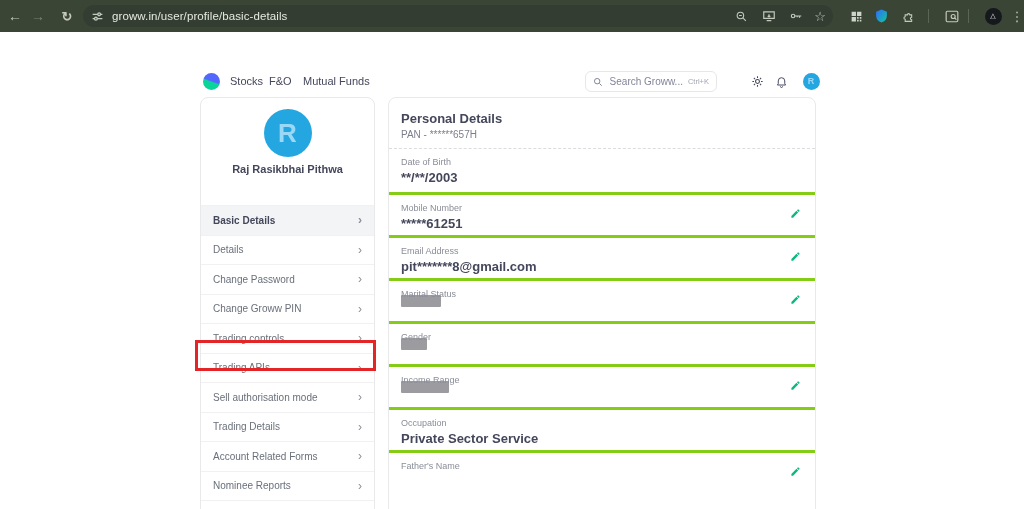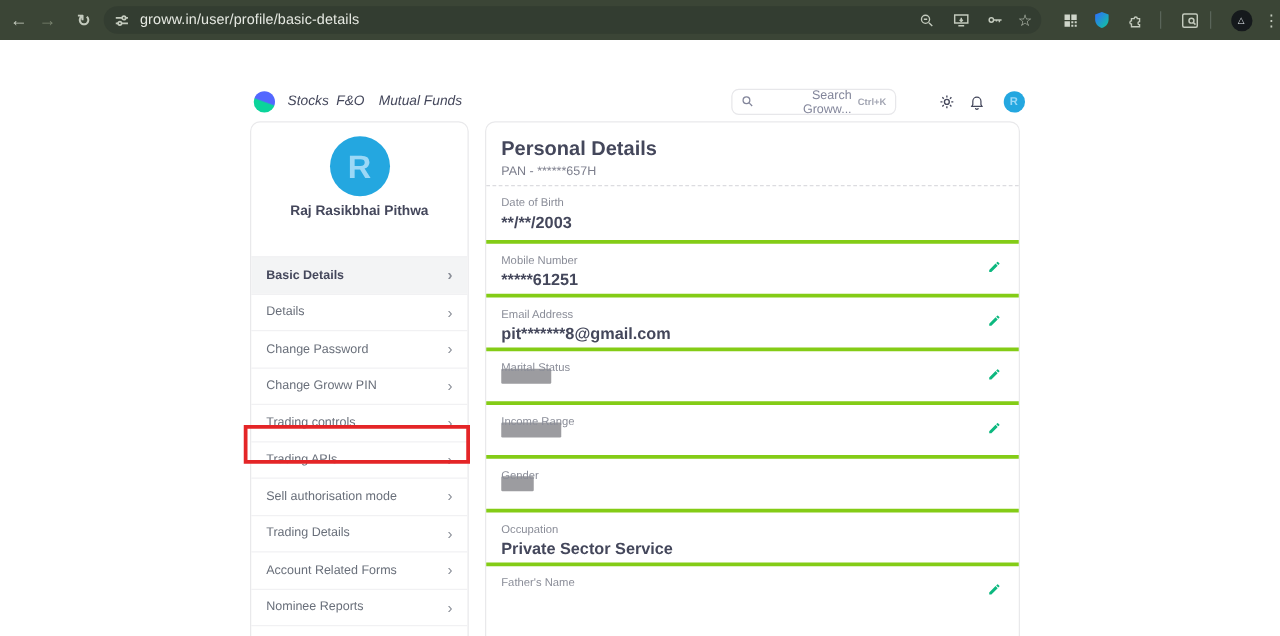--- a/index.html
+++ b/index.html
@@ -15,46 +15,46 @@
   .url-pill { position:absolute; left:83px; top:5px; width:750px; height:22px; border-radius:11px; background:#333d31; }
   .url-text { position:absolute; left:112px; top:0; height:32px; display:flex; align-items:center;
               color:#e6e9e2; font-size:11.5px; letter-spacing:0.1px; }
   .vsep { position:absolute; top:9px; width:1px; height:14px; background:#5a655a; }
 
   
   .app-header { position:absolute; left:0; top:32px; width:1024px; height:34px; background:#fff; }
   .logo { position:absolute; left:203px; top:41px; width:17px; height:17px; border-radius:50%;
           background:linear-gradient(200deg,#5367ff 47%,#0bd49b 53%); }
   .nav-item { position:absolute; top:32px; height:34px; display:flex; align-items:center;
-              font-size:11px; color:#44475b; font-weight:500; cursor:pointer;font-style:italic; }
+              font-size:11px; color:#44475b; font-weight:500; cursor:pointer; }
   .search-box { position:absolute; left:585px; top:39px; width:132px; height:21px; border:1px solid #e7e7ea;
                 border-radius:6px; background:#fff; display:flex; align-items:center; padding:0 7px; gap:5px; }
   .search-box .ph { font-size:10px; color:#82859a; flex:1;text-align:right; }
-  .search-box .kbd { font-size:7.5px; color:#a3a6b3;font-weight:bold; }
+  .search-box .kbd { font-size:7.5px; color:#a3a6b3; }
   .hicon { position:absolute; top:32px; height:34px; display:flex; align-items:center; justify-content:center; width:20px; }
   .avatar-blue { border-radius:50%; background:#24a7e0; color:#9bd8f6; font-weight:bold;
                  display:flex; align-items:center; justify-content:center; }
 
   
   .card { position:absolute; top:97px; background:#fff; border:1px solid #e9e9eb; border-radius:8px; }
   .sidebar-card { left:200px; width:175px; height:560px; }
   .main-card { left:388px; width:428px; height:560px; }
 
   .profile-head { height:96px; text-align:center; }
   .profile-avatar { margin:11px auto 6px; width:48px; height:48px; font-size:26px; }
   .profile-name { font-size:11px; font-weight:600; color:#44475b; }
 
   .menu-item { height:29.5px; display:flex; align-items:center; padding:0 12px; border-top:1px solid #f1f1f3;
                font-size:10px; color:#696f7a; cursor:pointer; }
   .menu-item .mi-label { flex:1; }
   .menu-item .chev { color:#8b8f98; font-size:12px; line-height:1; }
   .menu-item.selected { background:#f3f4f5; color:#44475b; font-weight:700; }
 
   .main-head { padding:13px 12px 0; height:51px; border-bottom:1px dashed #dcdce0; }
-  .main-title { font-size:16px; font-weight:700; color:#44475b; }
+  .main-title { font-size:13px; font-weight:700; color:#44475b; }
   .main-sub { font-size:10px; color:#7c7e8c; margin-top:3px; }
 
   .field-row { position:relative; height:43px; padding:8px 12px 0; }
   .field-row + .field-row { border-top:3px solid #84cc16; }
   .f-label { font-size:9px; color:#8a8d98; }
   .f-value { font-size:13px; font-weight:600; color:#44475b; margin-top:3px; }
   .redact { height:12px; background:#9c9ca0; border-radius:1px; margin-top:3px; }
   .redact.overlap { margin-top:-4px; }
   .edit-btn { position:absolute; right:14px; top:13px; width:11px; height:11px; cursor:pointer; }
   .edit-btn svg { display:block; width:11px; height:11px; }
@@ -253,33 +253,33 @@
         <div class="field-row">
           <div class="f-label">Marital Status</div>
           <div class="redact overlap" style="width: 40px;"></div>
           <span class="edit-btn">
             <svg viewBox="0 0 24 24" fill="#0cb87f">
               <path d="M3 17.25V21h3.75L17.81 9.94l-3.75-3.75L3 17.25zM20.71 7.04a1 1 0 0 0 0-1.41l-2.34-2.34a1 1 0 0 0-1.41 0l-1.83 1.83 3.75 3.75 1.83-1.83z"></path>
             </svg>
           </span>
         </div>
         <div class="field-row">
+          <div class="f-label">Gender</div>
+          <div class="redact overlap" style="width: 26px;"></div>
+        </div>
+        <div class="field-row">
           <div class="f-label">Income Range</div>
           <div class="redact overlap" style="width: 48px;"></div>
           <span class="edit-btn">
             <svg viewBox="0 0 24 24" fill="#0cb87f">
               <path d="M3 17.25V21h3.75L17.81 9.94l-3.75-3.75L3 17.25zM20.71 7.04a1 1 0 0 0 0-1.41l-2.34-2.34a1 1 0 0 0-1.41 0l-1.83 1.83 3.75 3.75 1.83-1.83z"></path>
             </svg>
           </span>
         </div>
         <div class="field-row">
-          <div class="f-label">Gender</div>
-          <div class="redact overlap" style="width: 26px;"></div>
-        </div>
-        <div class="field-row">
           <div class="f-label">Occupation</div>
           <div class="f-value">Private Sector Service</div>
         </div>
         <div class="field-row">
           <div class="f-label">Father's Name</div>
           <span class="edit-btn">
             <svg viewBox="0 0 24 24" fill="#0cb87f">
               <path d="M3 17.25V21h3.75L17.81 9.94l-3.75-3.75L3 17.25zM20.71 7.04a1 1 0 0 0 0-1.41l-2.34-2.34a1 1 0 0 0-1.41 0l-1.83 1.83 3.75 3.75 1.83-1.83z"></path>
             </svg>
           </span>

